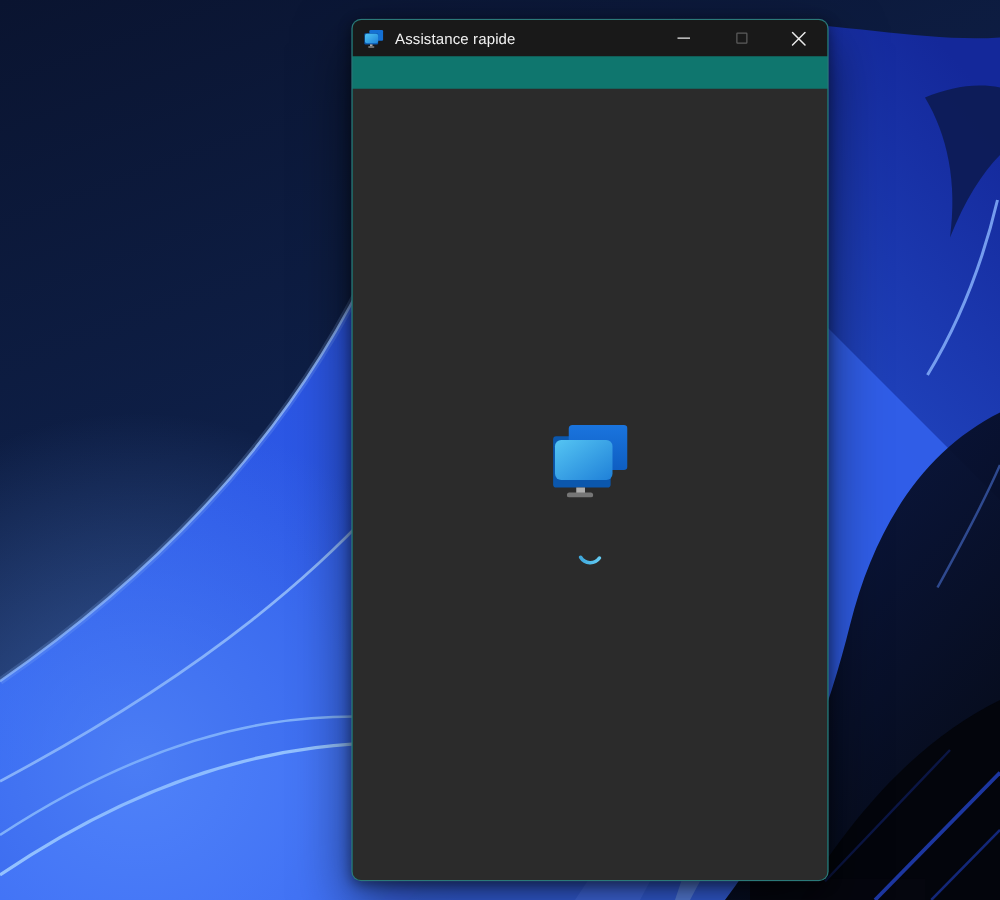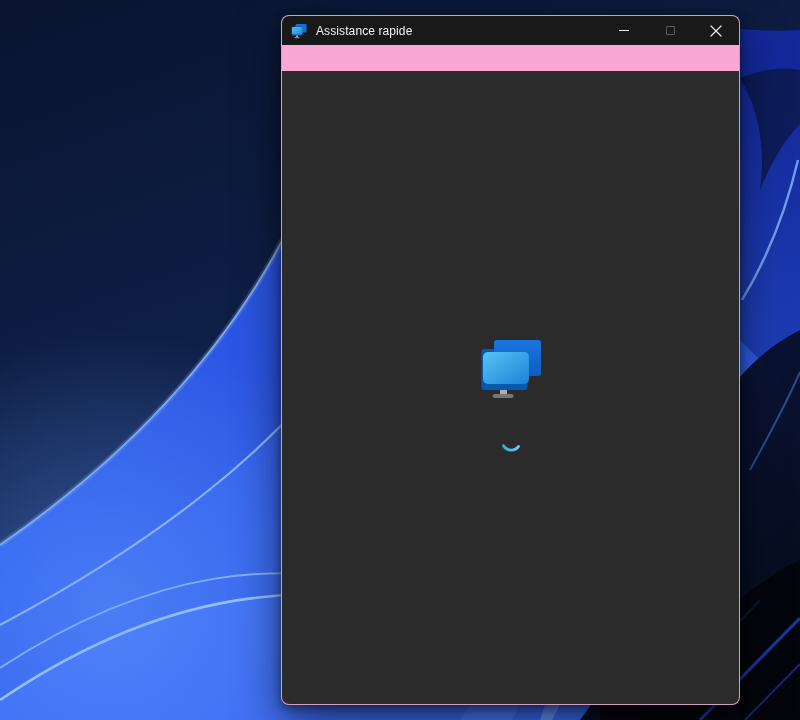--- a/index.html
+++ b/index.html
@@ -9,22 +9,22 @@
     font-family: "Liberation Sans", sans-serif;
     background: #0a1534;
   }
   .desktop { position: absolute; inset: 0; }
   .desktop svg { display: block; width: 800px; height: 720px; }
 
   
   .app-window {
     position: absolute;
     left: 281px; top: 15px;
-    width: 459px; height: 690px;
-    background: #f9a8d4;
+    width: 382px; height: 690px;
+    background: #0f766e;
     border: 1px solid rgba(120,130,150,0.28);
     border-radius: 8px;
     box-sizing: border-box;
     box-shadow: 0 18px 45px rgba(0,0,0,0.55), 0 3px 10px rgba(0,0,0,0.45);
     display: flex; flex-direction: column;
     overflow: hidden;
     gap: 26px;
   }
   .titlebar {
     height: 29px; flex: 0 0 29px;

